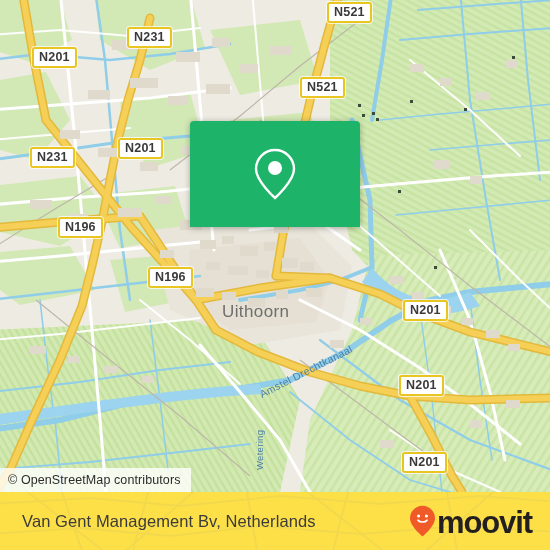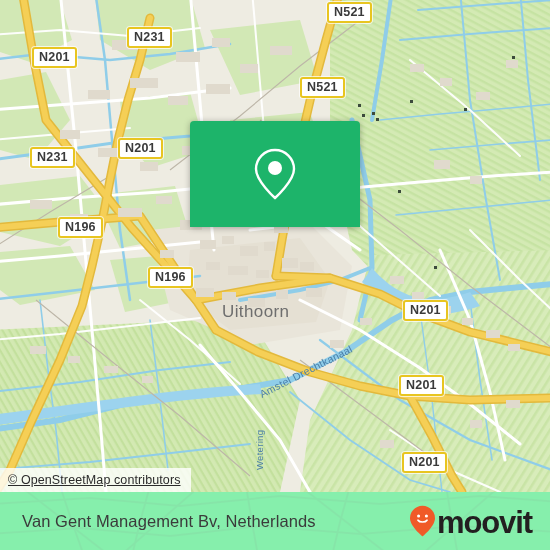--- a/index.html
+++ b/index.html
@@ -21,21 +21,20 @@
 
   
   .attribution {
     position:absolute; left:0; top:468px;
     height:24px; padding:0 10px 0 8px;
     display:flex; align-items:center;
     background:rgba(255,255,255,0.80);
     font-size:12.5px; color:#2b2b2b;
     letter-spacing:0.1px;
     white-space:nowrap;
-    text-decoration:underline;
   }
 
   
   #popup {
     position:absolute; left:190px; top:121px;
     width:170px;
     filter:drop-shadow(0 1px 3px rgba(0,0,0,0.30));
     z-index:40;
   }
   .popup-body {
@@ -60,21 +59,21 @@
     transform:translateX(-50%);
     width:0; height:0;
     border-left:11px solid transparent;
     border-right:11px solid transparent;
     border-top:11px solid #ffffff;
   }
 
   
   #bottombar {
     position:absolute; left:0; top:492px; width:550px; height:58px;
-    background:#86efac;
+    background:#fde047;
     overflow:hidden;
   }
   #bottombar .watermark {
     position:absolute; left:0; top:0; width:550px; height:58px;
     opacity:0.085;
   }
   #bottombar .bar-inner {
     position:relative; z-index:2;
     height:100%; display:flex; align-items:center;
     padding:0 18px 0 22px;

